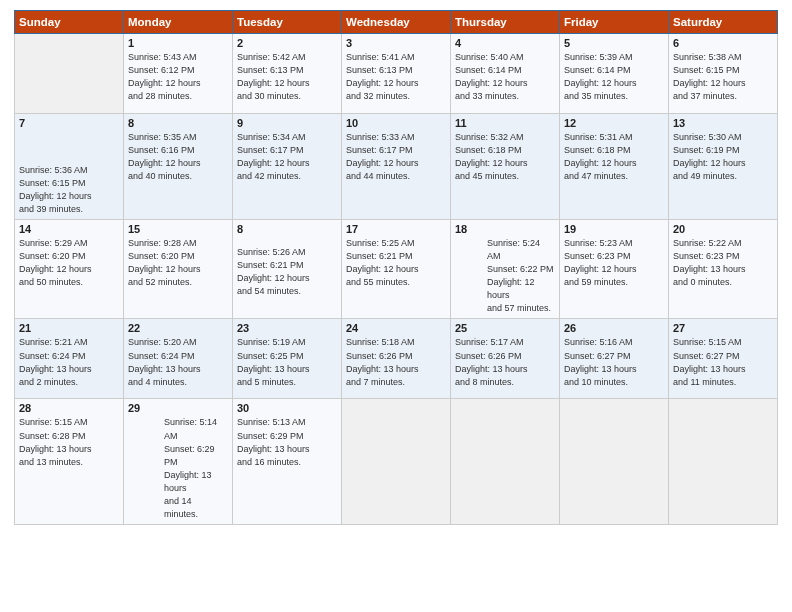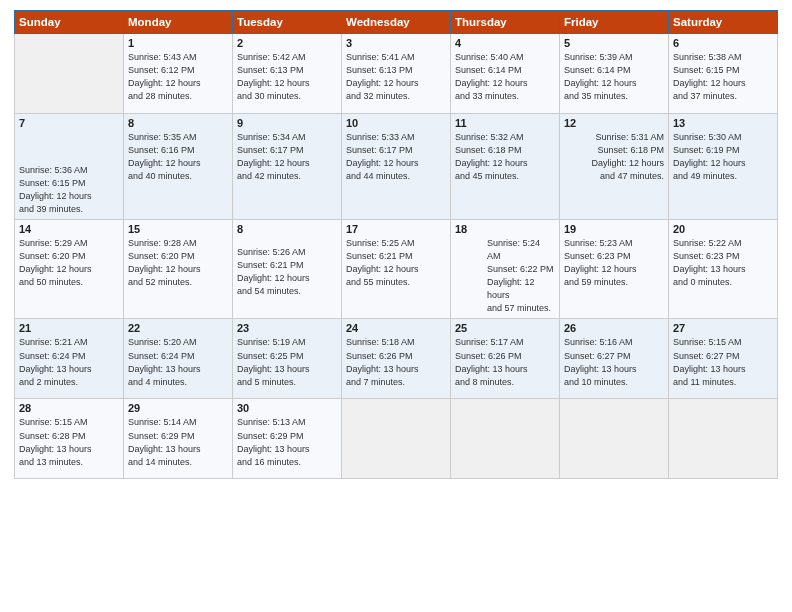--- a/index.html
+++ b/index.html
@@ -188,21 +188,21 @@
           </td>
           <td>
             <span class="day-num">11</span>
             <div class="day-info" style="white-space: pre-line;">Sunrise: 5:32 AM
 Sunset: 6:18 PM
 Daylight: 12 hours
 and 45 minutes.</div>
           </td>
           <td>
             <span class="day-num">12</span>
-            <div class="day-info" style="white-space: pre-line; text-align: right;">Sunrise: 5:31 AM
+            <div class="day-info" style="white-space: pre-line;">Sunrise: 5:31 AM
 Sunset: 6:18 PM
 Daylight: 12 hours
 and 47 minutes.</div>
           </td>
           <td>
             <span class="day-num">13</span>
             <div class="day-info" style="white-space: pre-line;">Sunrise: 5:30 AM
 Sunset: 6:19 PM
 Daylight: 12 hours
 and 49 minutes.</div>
@@ -313,21 +313,21 @@
         <tr>
           <td>
             <span class="day-num">28</span>
             <div class="day-info" style="white-space: pre-line;">Sunrise: 5:15 AM
 Sunset: 6:28 PM
 Daylight: 13 hours
 and 13 minutes.</div>
           </td>
           <td>
             <span class="day-num">29</span>
-            <div class="day-info" style="white-space: pre-line;">Sunrise: 5:14 AM
+            <div class="day-info" style="white-space: pre-line; margin-left: 36px;">Sunrise: 5:14 AM
 Sunset: 6:29 PM
 Daylight: 13 hours
 and 14 minutes.</div>
           </td>
           <td>
             <span class="day-num">30</span>
             <div class="day-info" style="white-space: pre-line;">Sunrise: 5:13 AM
 Sunset: 6:29 PM
 Daylight: 13 hours
 and 16 minutes.</div>

